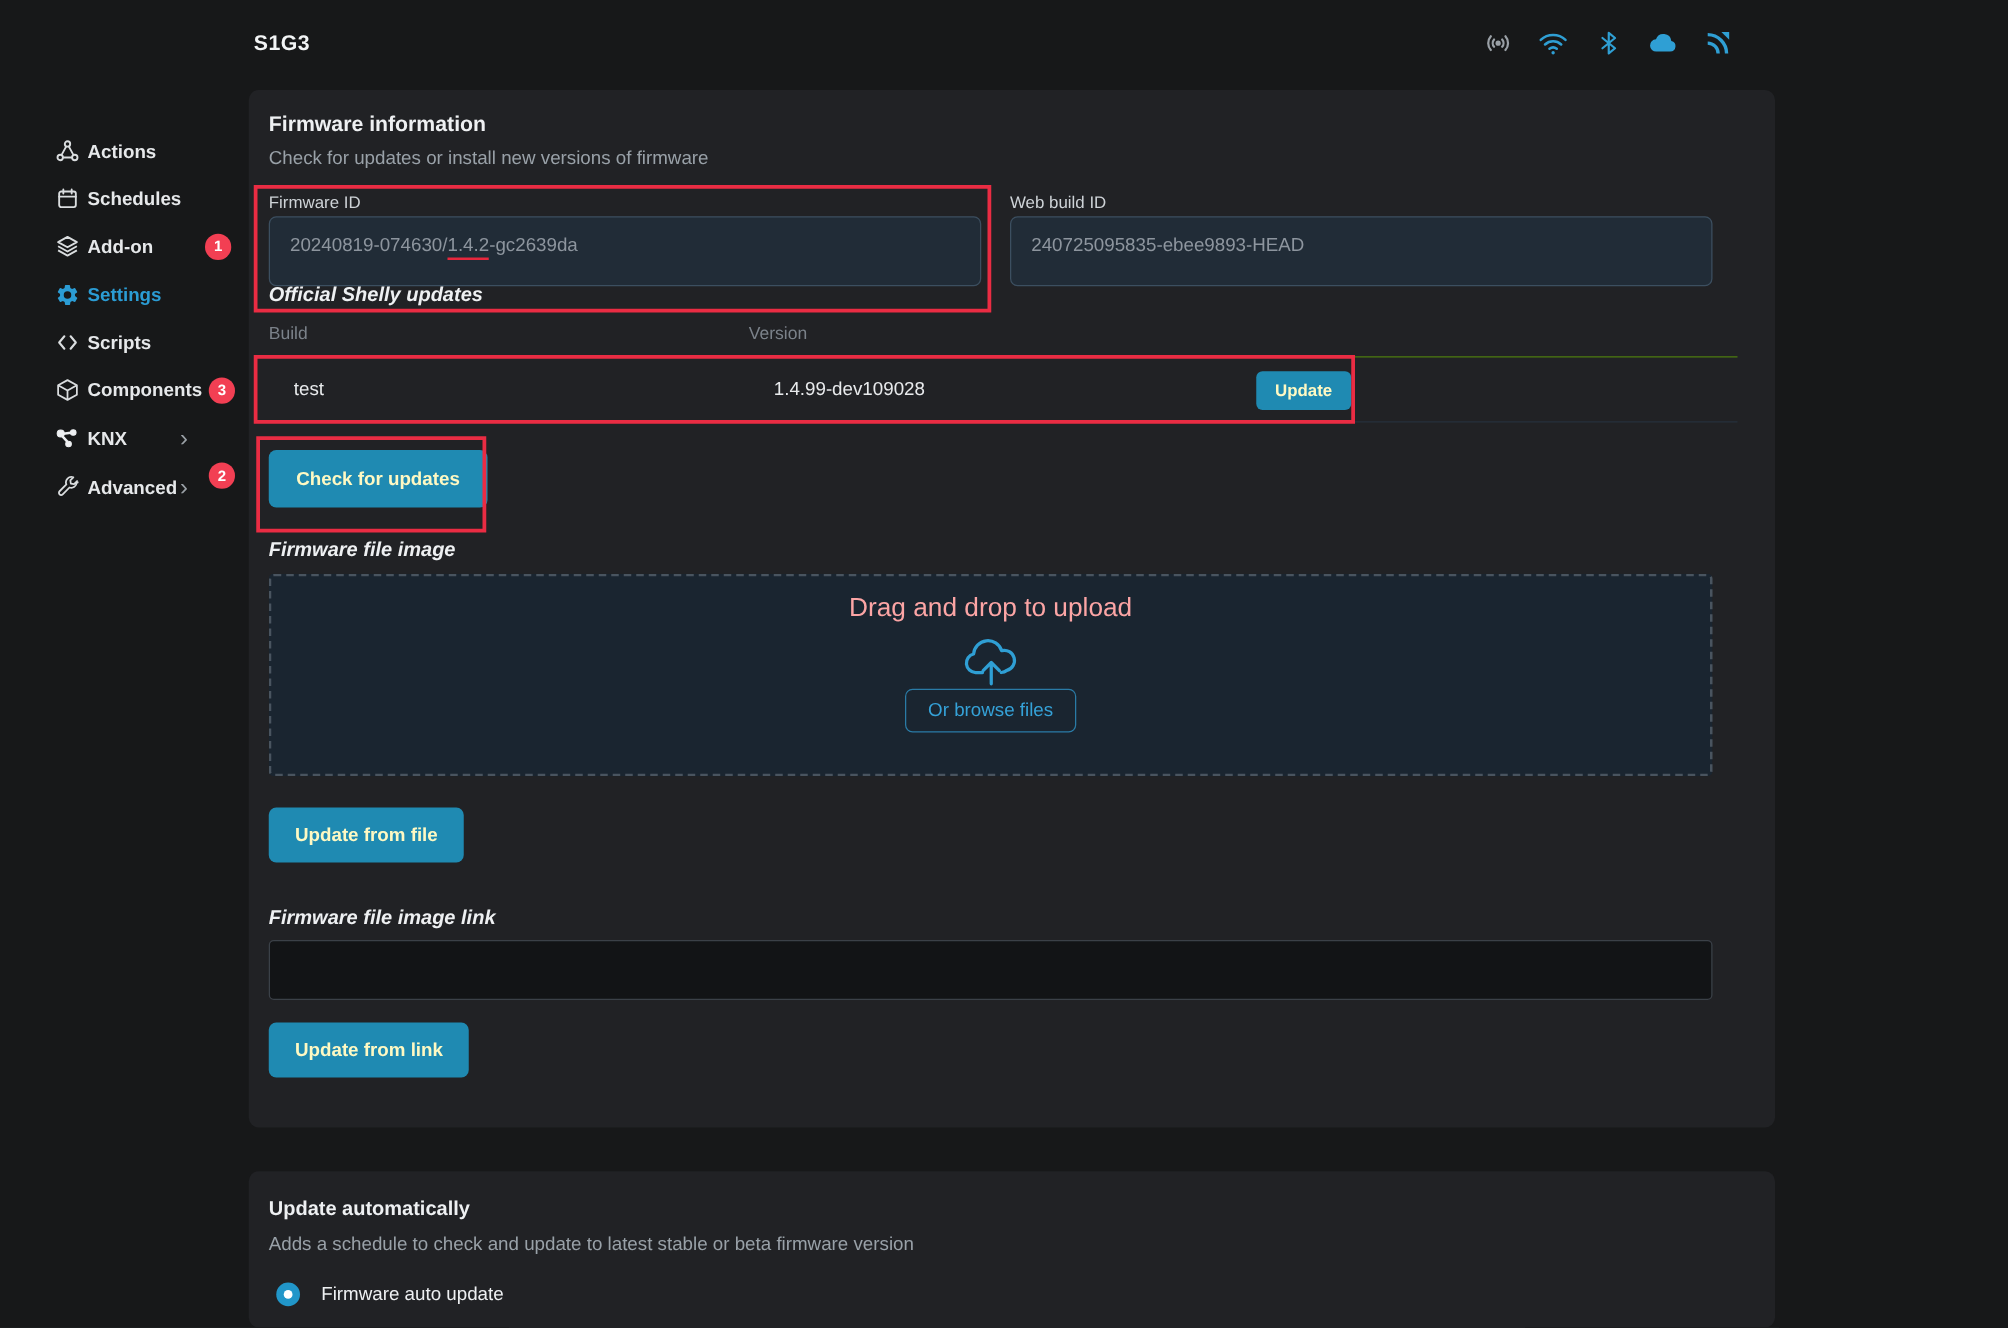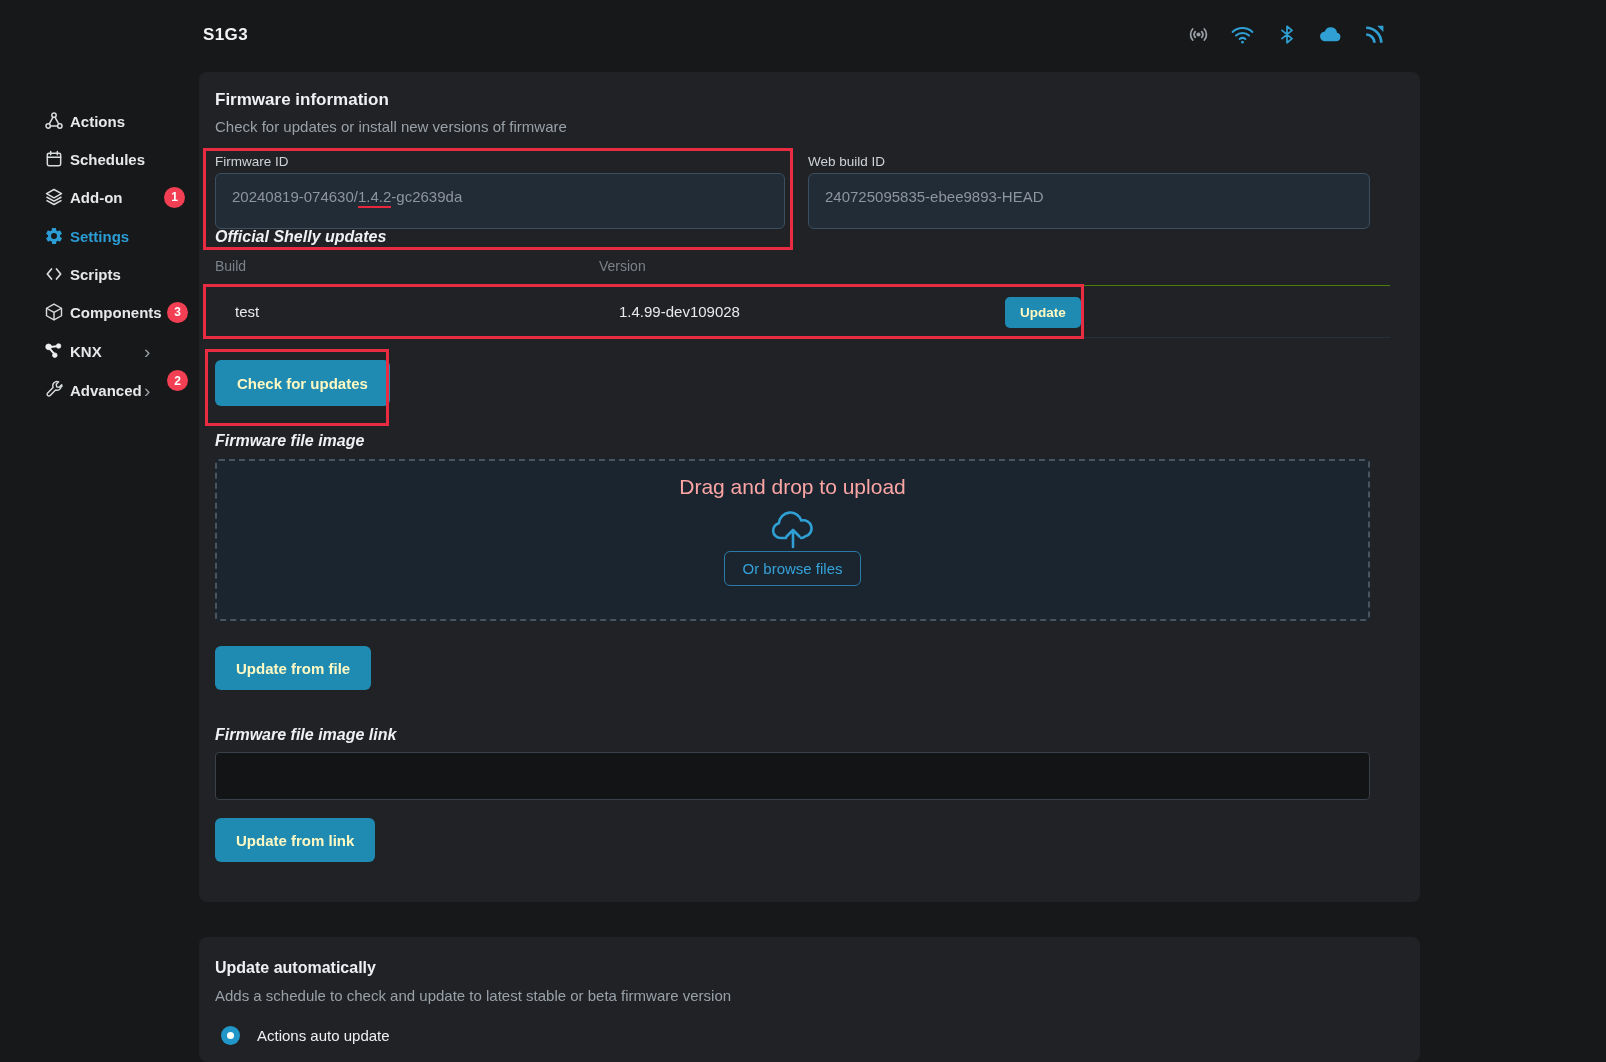--- a/index.html
+++ b/index.html
@@ -277,19 +277,19 @@
   <input class="link-input" type="text" value="" style="">
 
   <button class="btn-primary btn-link">Update from link</button>
 </section>
 
 <section class="card" id="card-auto">
   <h2 class="card-title" style="top:22px; font-size:16px">Update automatically</h2>
   <p class="card-subtitle" style="top:50px">Adds a schedule to check and update to latest stable or beta firmware version</p>
   <div class="radio-row">
     <span class="radio"></span>
-    <span class="radio-label">Actions auto update</span>
+    <span class="radio-label">Firmware auto update</span>
   </div>
 </section>
 
 <div class="anno" id="anno-firmware-id"></div>
 <div class="anno" id="anno-row"></div>
 <div class="anno" id="anno-check"></div>
 
 </body></html>

